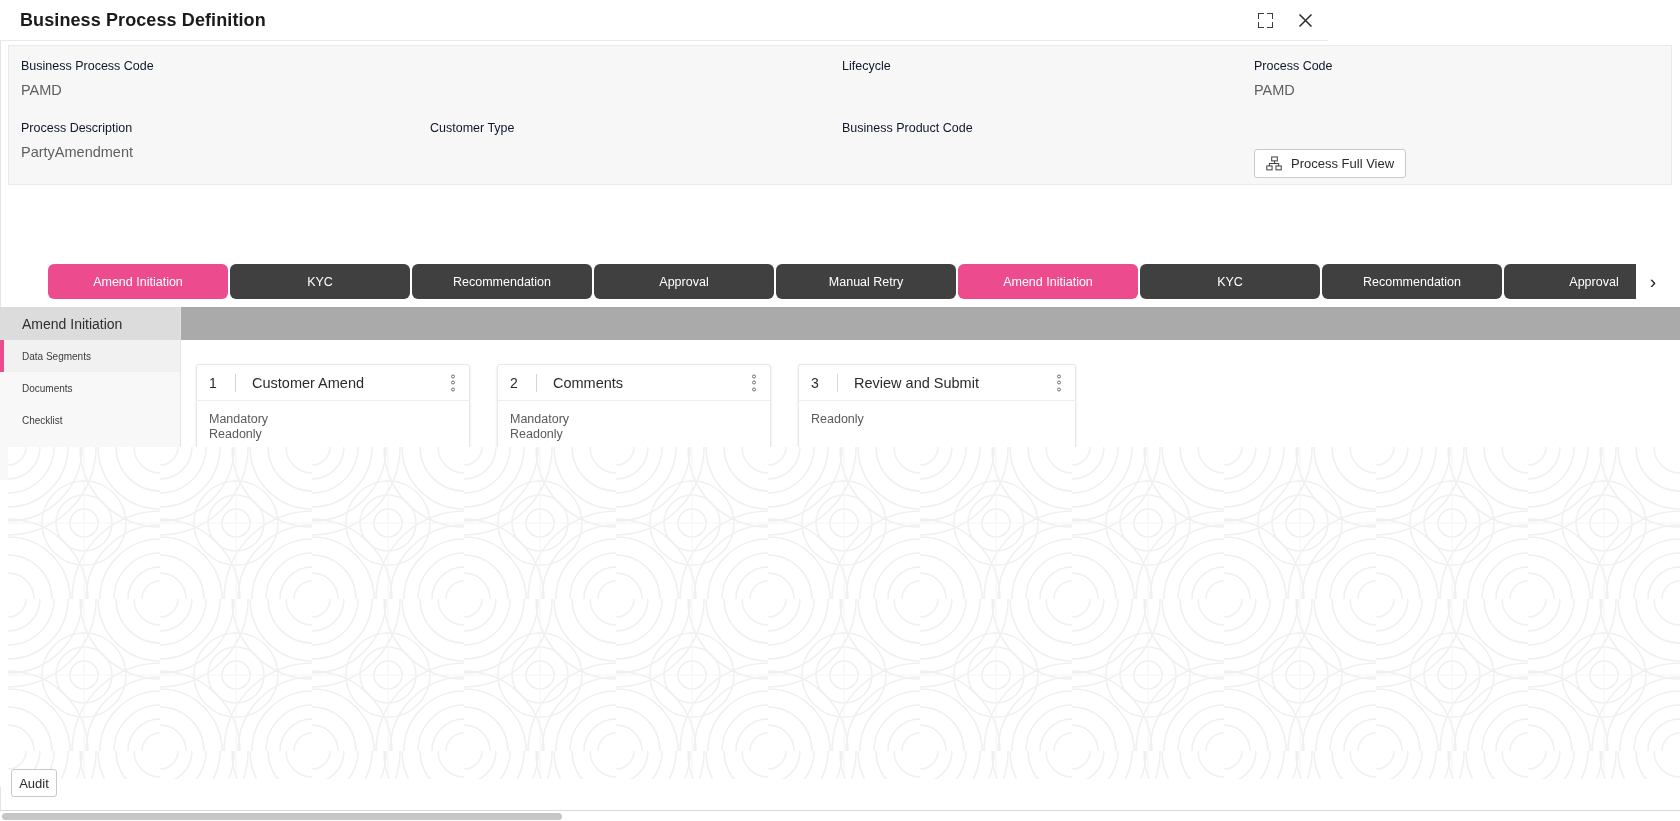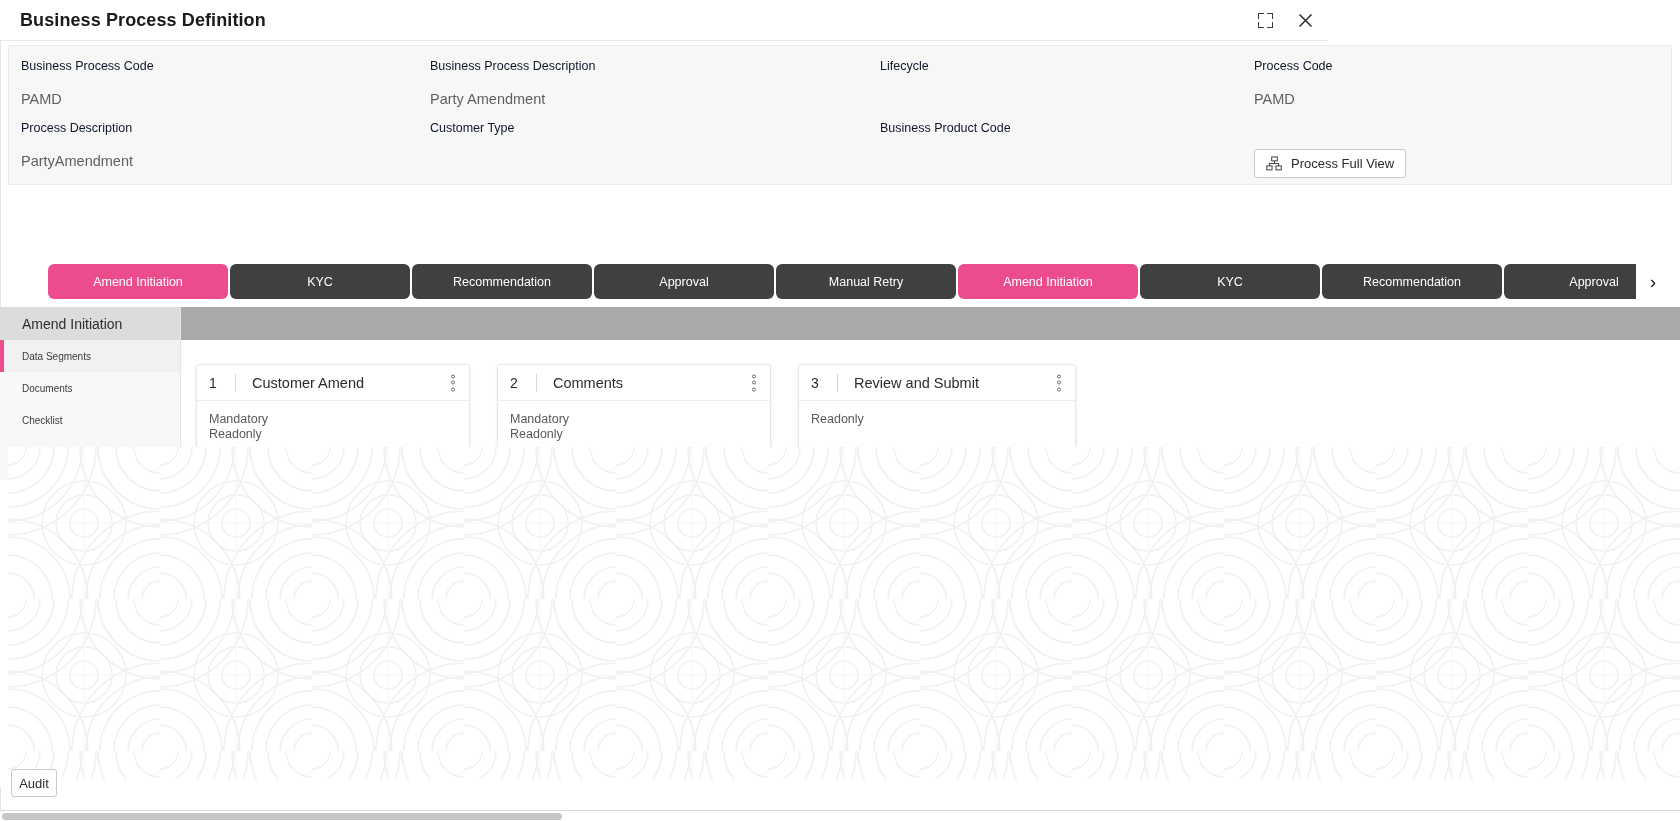--- a/index.html
+++ b/index.html
@@ -45,25 +45,25 @@
     position: absolute; top: 45px; left: 8px;
     width: 1664px; height: 140px;
     background: #f7f7f7;
     border: 1px solid #eceaea;
   }
   .info-grid {
     position: relative; width: 100%; height: 100%;
   }
   .info-cell { position: absolute; }
   .info-label { font-size: 12.5px; color: #0f172a; line-height: 16px; }
-  .info-value { font-size: 14.5px; color: #5f5f5f; line-height: 18px; margin-top: 16px; }
+  .info-value { font-size: 14.5px; color: #5f5f5f; line-height: 18px; margin-top: 7px; }
 
   .c0 { left: 12px; }
   .c1 { left: 421px; }
-  .c2 { left: 871px; }
+  .c2 { left: 833px; }
   .c3 { left: 1245px; }
   .r0 { top: 12px; }
   .r1 { top: 74px; }
 
   .pfv-btn {
     position: absolute; left: 1245px; top: 103px;
     height: 29px; padding: 0 11px;
     display: flex; align-items: center; gap: 8px;
     background: #ffffff; border: 1px solid #c9c9c9; border-radius: 3px;
     font-size: 13px; color: #2b2b2b; cursor: pointer;
@@ -233,24 +233,20 @@
   <div class="left-edge"></div>
 
   <div class="info-panel">
     <div class="info-grid">
 
       <div class="info-cell c0 r0">
         <div class="info-label">Business Process Code</div>
         <div class="info-value">PAMD</div>
       </div>
 
-      <div class="info-cell c1 r0">
-        <div class="info-label">Business Process Description</div>
-        <div class="info-value">Party Amendment</div>
-      </div>
 
       <div class="info-cell c2 r0">
         <div class="info-label">Lifecycle</div>
         <div class="info-value"></div>
       </div>
 
       <div class="info-cell c3 r0">
         <div class="info-label">Process Code</div>
         <div class="info-value">PAMD</div>
       </div>

